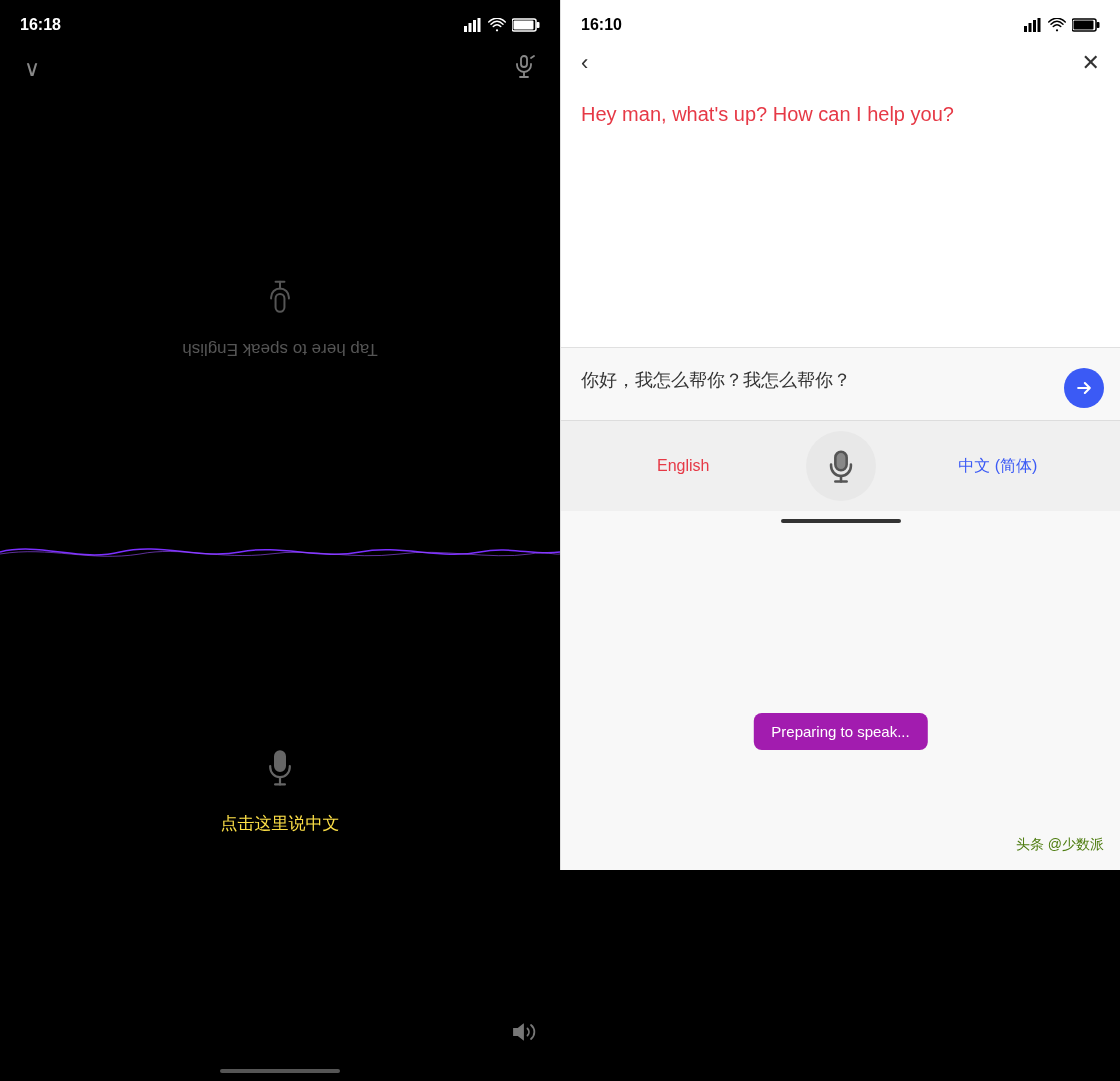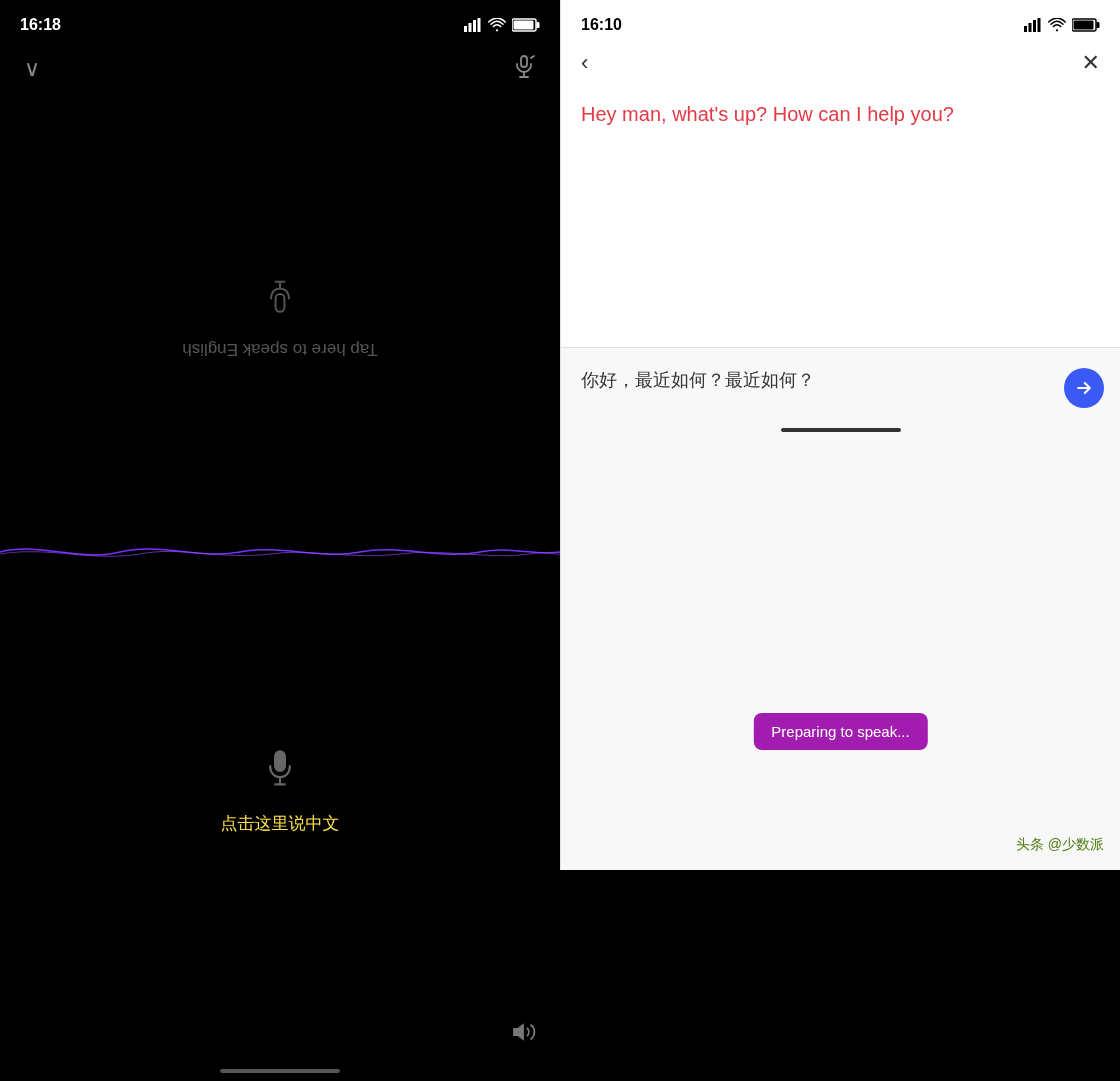--- a/index.html
+++ b/index.html
@@ -443,30 +443,42 @@
     <span class="back-btn">‹</span>
     <span class="close-btn">✕</span>
   </div>
 
   <div class="upper-translation">
     <p class="english-text">Hey man, what's up? How can I help you?</p>
   </div>
 
   <div class="lower-translation">
     <div class="chinese-text-area">
-      <p class="chinese-text">你好，最近如何？最近如何？</p>
+      <p class="chinese-text">你好，我怎么帮你？我怎么帮你？</p>
       <div class="arrow-btn">
         <svg width="20" height="20" viewBox="0 0 24 24">
           <path d="M5 12h14M13 6l6 6-6 6" stroke="#fff" stroke-width="2.5" stroke-linecap="round" stroke-linejoin="round" fill="none"></path>
         </svg>
       </div>
     </div>
 
     <div class="preparing-tooltip">
       <span>Preparing to speak...</span>
     </div>
 
+    <div class="bottom-lang-bar">
+      <span class="lang-btn-english">English</span>
+      <div class="mic-center-btn">
+        <svg width="34" height="34" viewBox="0 0 24 24" fill="none" stroke="#555" stroke-width="1.8" stroke-linecap="round">
+          <path d="M12 2a4 4 0 0 1 4 4v5a4 4 0 0 1-8 0V6a4 4 0 0 1 4-4z" fill="#888"></path>
+          <path d="M19 11v1a7 7 0 0 1-14 0v-1"></path>
+          <line x1="12" y1="19" x2="12" y2="23"></line>
+          <line x1="8" y1="23" x2="16" y2="23"></line>
+        </svg>
+      </div>
+      <span class="lang-btn-chinese">中文 (简体)</span>
+    </div>
 
     <div class="home-indicator-right"></div>
   </div>
 
   <div class="watermark">头条 @少数派</div>
 </div>
 
 </body></html>

